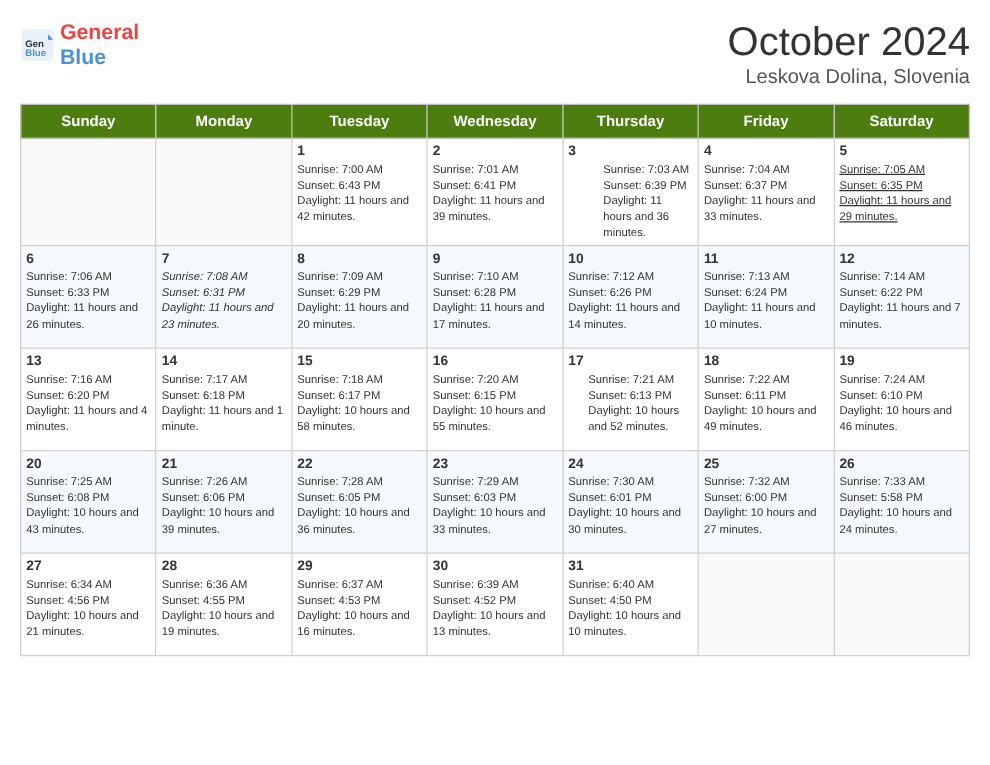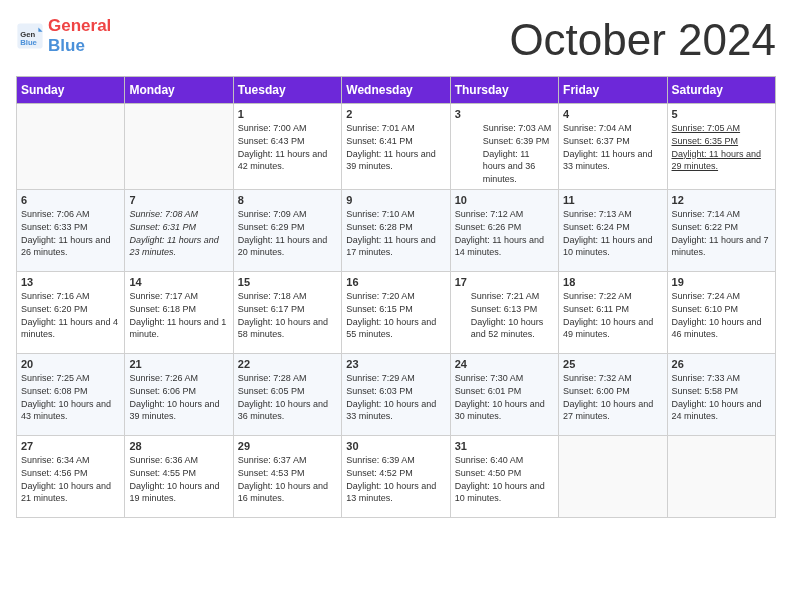--- a/index.html
+++ b/index.html
@@ -22,43 +22,43 @@
       gap: 4px;
     }
     .logo-icon {
       width: 28px;
       height: 28px;
     }
     .title-block {
       text-align: right;
     }
     .month-title {
-      font-size: 44px;
+      font-size: 32px;
       font-weight: normal;
       color: #333;
       line-height: 1.1;
       margin-left: 16px;
     }
     .location-title {
       font-size: 16px;
       color: #555;
       margin-top: 2px;
     }
     table {
       width: 100%;
       border-collapse: collapse;
       table-layout: fixed;
     }
     th {
-      background-color: #6d28d9;
+      background-color: #4d7c0f;
       color: #fff;
       font-size: 12px;
       font-weight: bold;
       padding: 6px 4px;
-      text-align: left;
+      text-align: center;
       border: 1px solid #c0c0c0;
     }
     td {
       border: 1px solid #d0d0d0;
       vertical-align: top;
       padding: 4px 4px;
       font-size: 9.5px;
       color: #333;
       height: 82px;
       background: #fff;
@@ -94,20 +94,21 @@
     </svg>
     <div>
       <div>
         <span style="font-size:17px;font-weight:bold;color:#ef4444;">General</span><br>
         <span style="font-size:17px;font-weight:bold;color:#4a90d9;">Blue</span>
       </div>
     </div>
   </div>
   <div class="title-block">
     <div class="month-title">October 2024</div>
+    <div class="location-title">Leskova Dolina, Slovenia</div>
   </div>
 </div>
 
 <table>
   <thead>
     <tr>
     <th>Sunday</th>
         <th>Monday</th>
         <th>Tuesday</th>
         <th>Wednesday</th>

